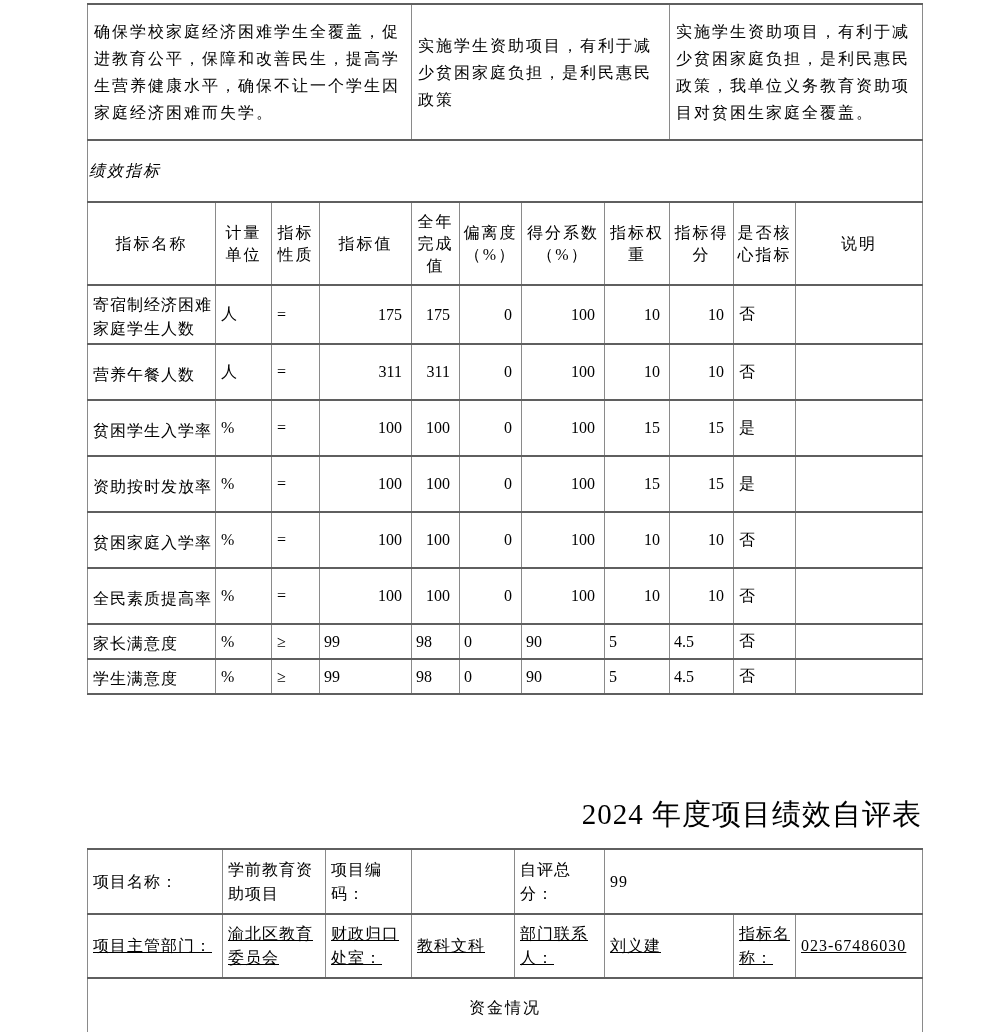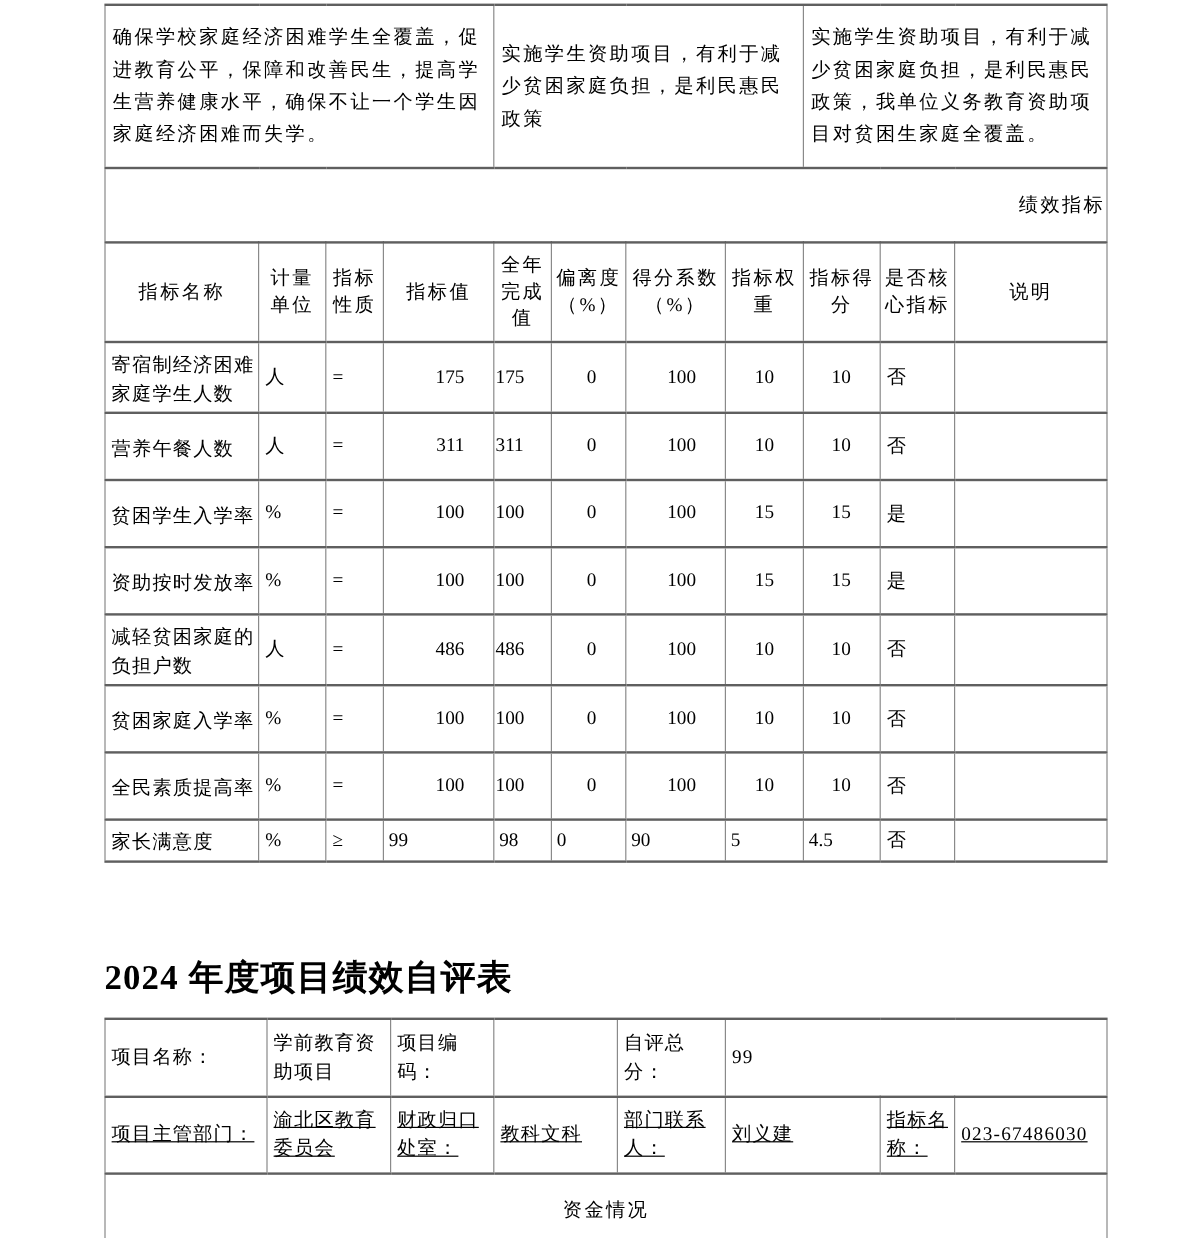--- a/index.html
+++ b/index.html
@@ -18,34 +18,34 @@
     border-top:2px solid #5f5f5f; border-bottom:2px solid #5f5f5f;
     vertical-align:middle;
     overflow:hidden;
   }
 
   
   .main-table { position:absolute; top:3px; left:87px; width:835px; }
   tr.goal-row { height:136px; }
   .goal-cell { padding:4px 6px; line-height:27px; letter-spacing:2px; vertical-align:middle; }
   tr.section-row { height:62px; }
-  .section-cell { text-align:right; letter-spacing:2px; }
+  .section-cell { text-align:left; letter-spacing:2px;font-style:italic; }
   tr.header-row { height:83px; }
   .hd { text-align:center; padding:2px 3px; line-height:22px; letter-spacing:2px; }
   tr.tall { height:56px; }
   tr.short { height:31px; }
   .name-cell { padding:7px 0 2px 5px; line-height:24px; letter-spacing:1px; }
   .txt-cell { padding:2px 0 2px 5px; letter-spacing:1px; }
-  .val-r { text-align:right; padding-right:24px; }
+  .val-r { text-align:right; padding-right:9px; }
   .val-l { text-align:left; padding-left:4px; }
 
   
   .doc-title {
     position:absolute; top:795px; left:87px; width:835px;
-    text-align:left; font-size:29px; font-weight:bold; letter-spacing:1px;
+    text-align:right; font-size:29px; font-weight:normal; letter-spacing:1px;
   }
 
   
   .project-table { position:absolute; top:848px; left:87px; width:835px; }
   tr.p-row1 { height:65px; }
   tr.p-row2 { height:64px;text-decoration:underline; }
   tr.p-row3 { height:60px; }
   .p-lbl { padding:2px 5px; line-height:24px; letter-spacing:1px; }
   .p-val { padding:2px 5px; line-height:24px; letter-spacing:1px; }
   .funds-cell { text-align:center; letter-spacing:2px; border-bottom:none; }
@@ -137,33 +137,20 @@
           <td class="val-r">100</td>
           <td class="val-r">100</td>
           <td class="val-r">0</td>
           <td class="val-r">100</td>
           <td class="val-r">15</td>
           <td class="val-r">15</td>
           <td class="txt-cell">是</td>
           <td class="txt-cell"></td>
         </tr>
         <tr class="tall">
-          <td class="name-cell">减轻贫困家庭的负担户数</td>
-          <td class="txt-cell">人</td>
-          <td class="txt-cell">=</td>
-          <td class="val-r">486</td>
-          <td class="val-r">486</td>
-          <td class="val-r">0</td>
-          <td class="val-r">100</td>
-          <td class="val-r">10</td>
-          <td class="val-r">10</td>
-          <td class="txt-cell">否</td>
-          <td class="txt-cell"></td>
-        </tr>
-        <tr class="tall">
           <td class="name-cell">贫困家庭入学率</td>
           <td class="txt-cell">%</td>
           <td class="txt-cell">=</td>
           <td class="val-r">100</td>
           <td class="val-r">100</td>
           <td class="val-r">0</td>
           <td class="val-r">100</td>
           <td class="val-r">10</td>
           <td class="val-r">10</td>
           <td class="txt-cell">否</td>
@@ -177,20 +164,33 @@
           <td class="val-r">100</td>
           <td class="val-r">0</td>
           <td class="val-r">100</td>
           <td class="val-r">10</td>
           <td class="val-r">10</td>
           <td class="txt-cell">否</td>
           <td class="txt-cell"></td>
         </tr>
         <tr class="short">
           <td class="name-cell">家长满意度</td>
+          <td class="txt-cell">%</td>
+          <td class="txt-cell">≥</td>
+          <td class="val-l">99</td>
+          <td class="val-l">98</td>
+          <td class="val-l">0</td>
+          <td class="val-l">90</td>
+          <td class="val-l">5</td>
+          <td class="val-l">4.5</td>
+          <td class="txt-cell">否</td>
+          <td class="txt-cell"></td>
+        </tr>
+        <tr class="short">
+          <td class="name-cell">学生满意度</td>
           <td class="txt-cell">%</td>
           <td class="txt-cell">≥</td>
           <td class="val-l">99</td>
           <td class="val-l">98</td>
           <td class="val-l">0</td>
           <td class="val-l">90</td>
           <td class="val-l">5</td>
           <td class="val-l">4.5</td>
           <td class="txt-cell">否</td>
           <td class="txt-cell"></td>

